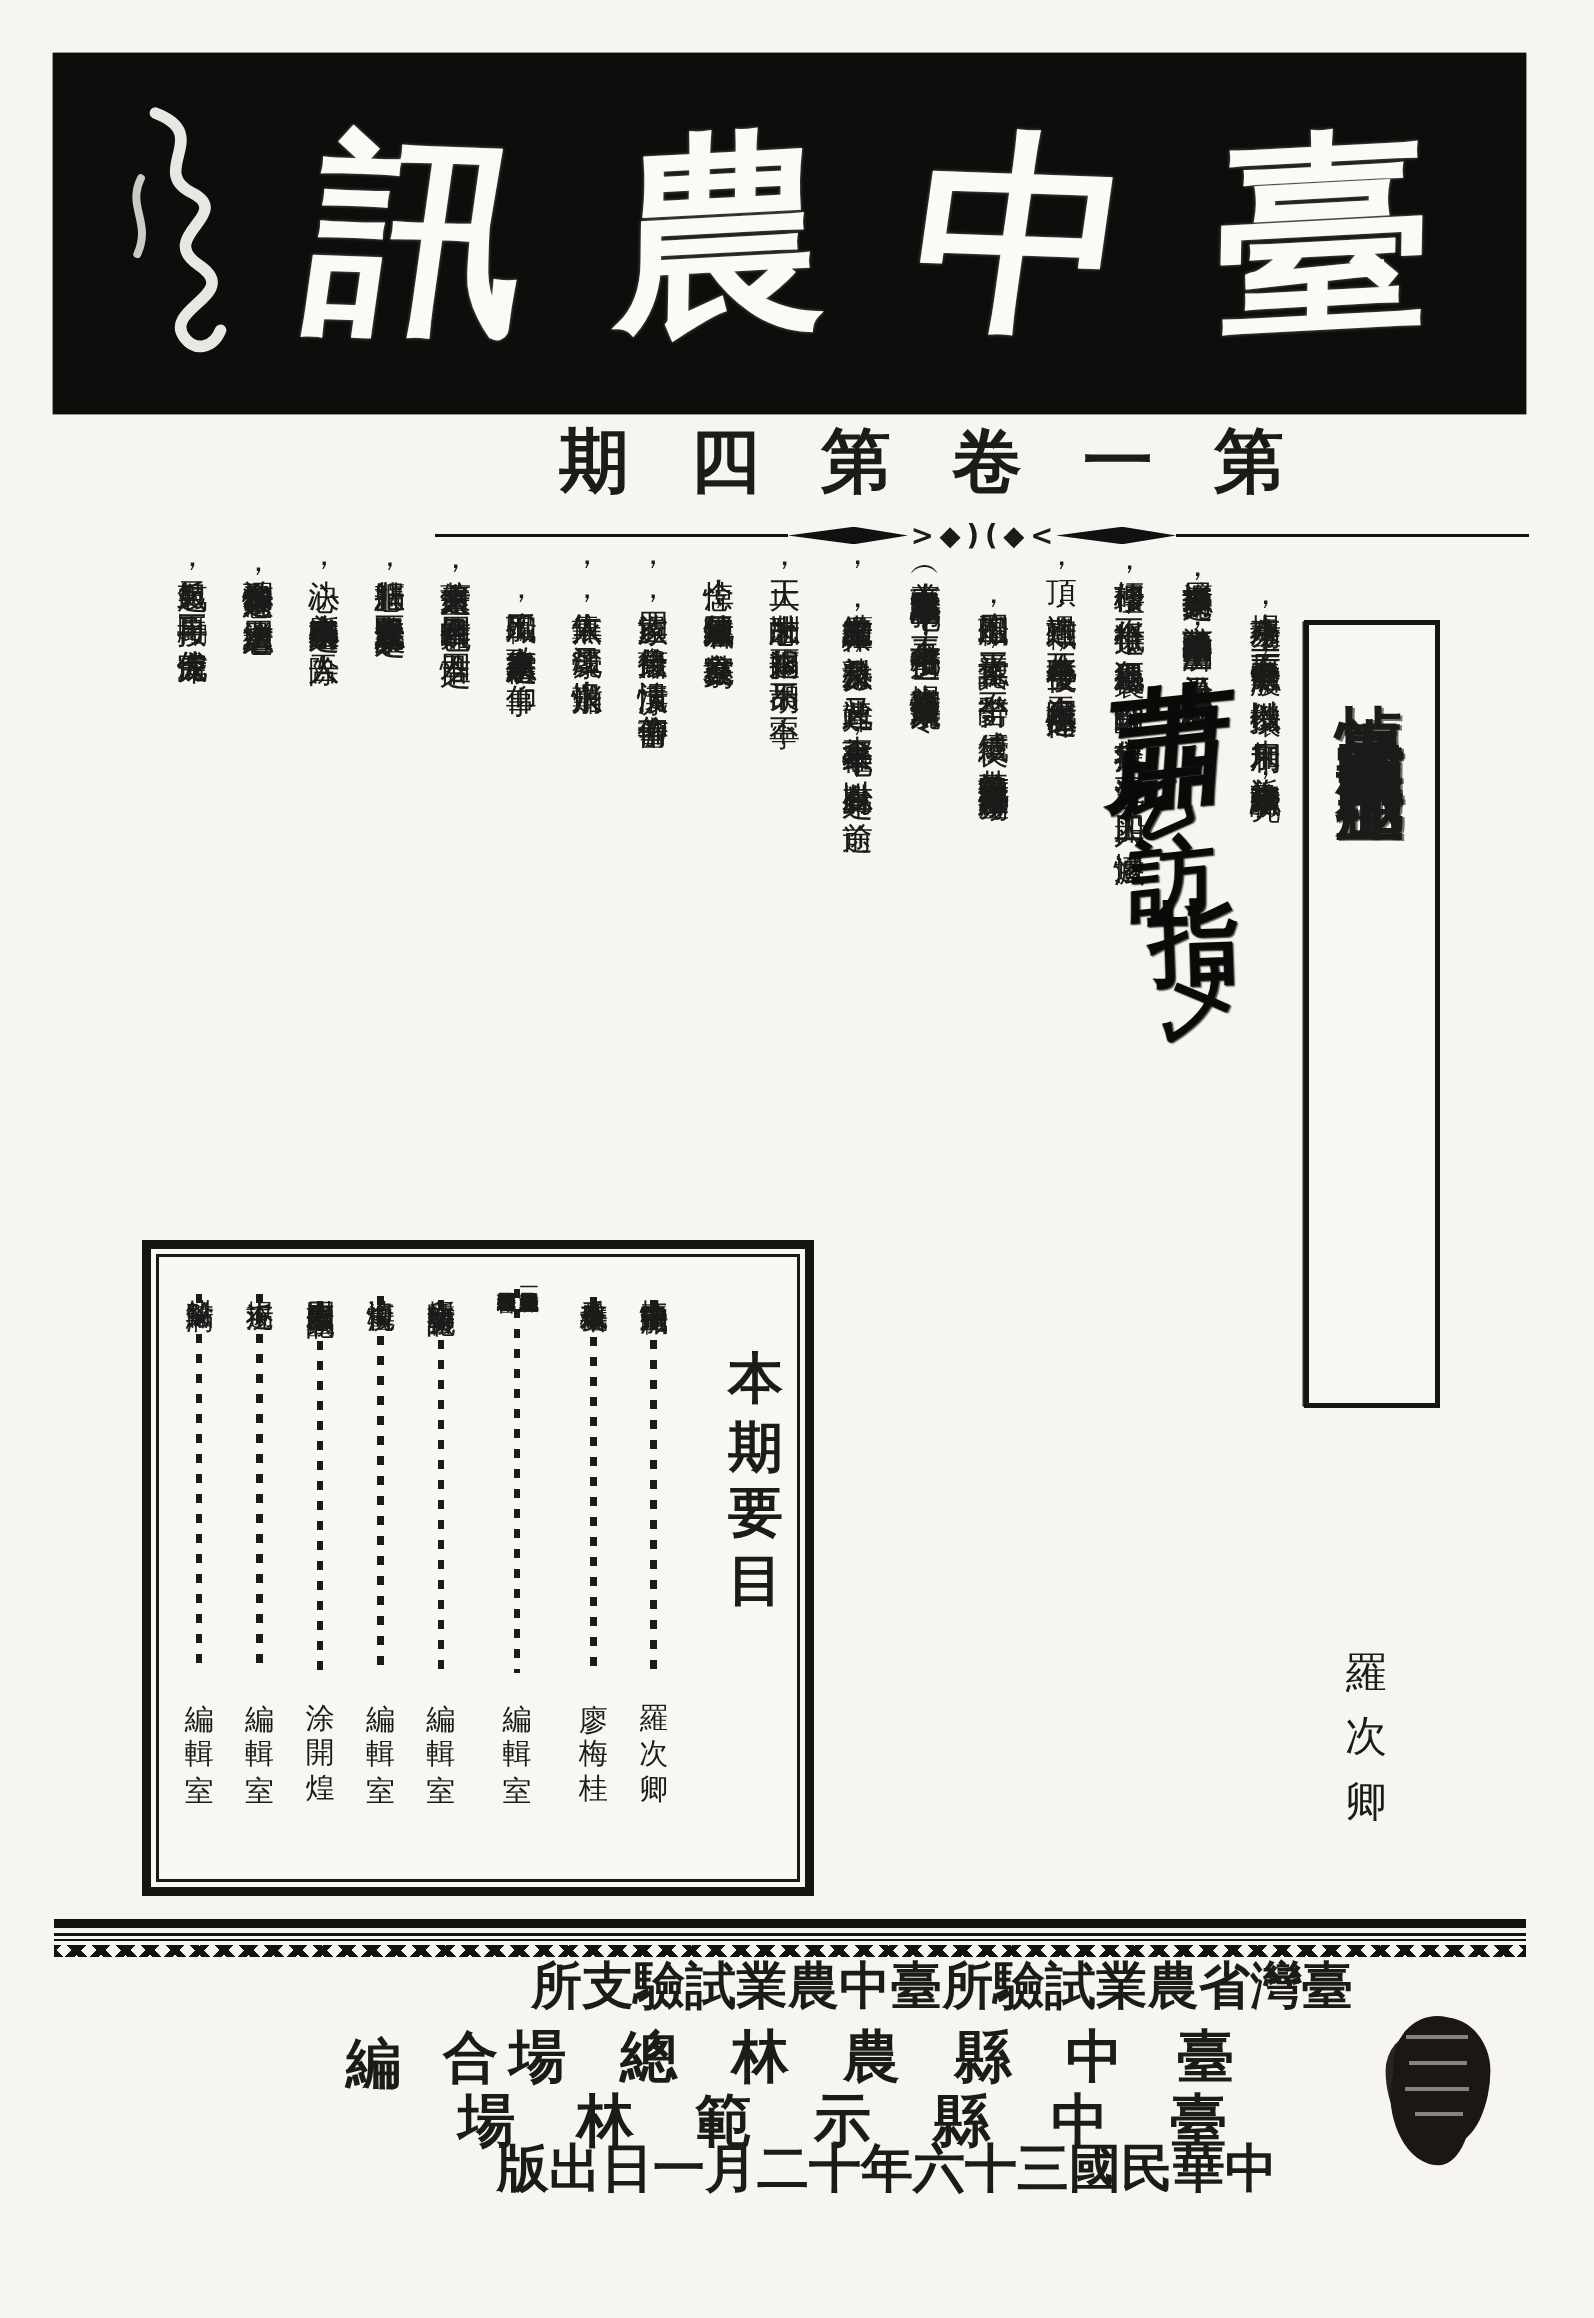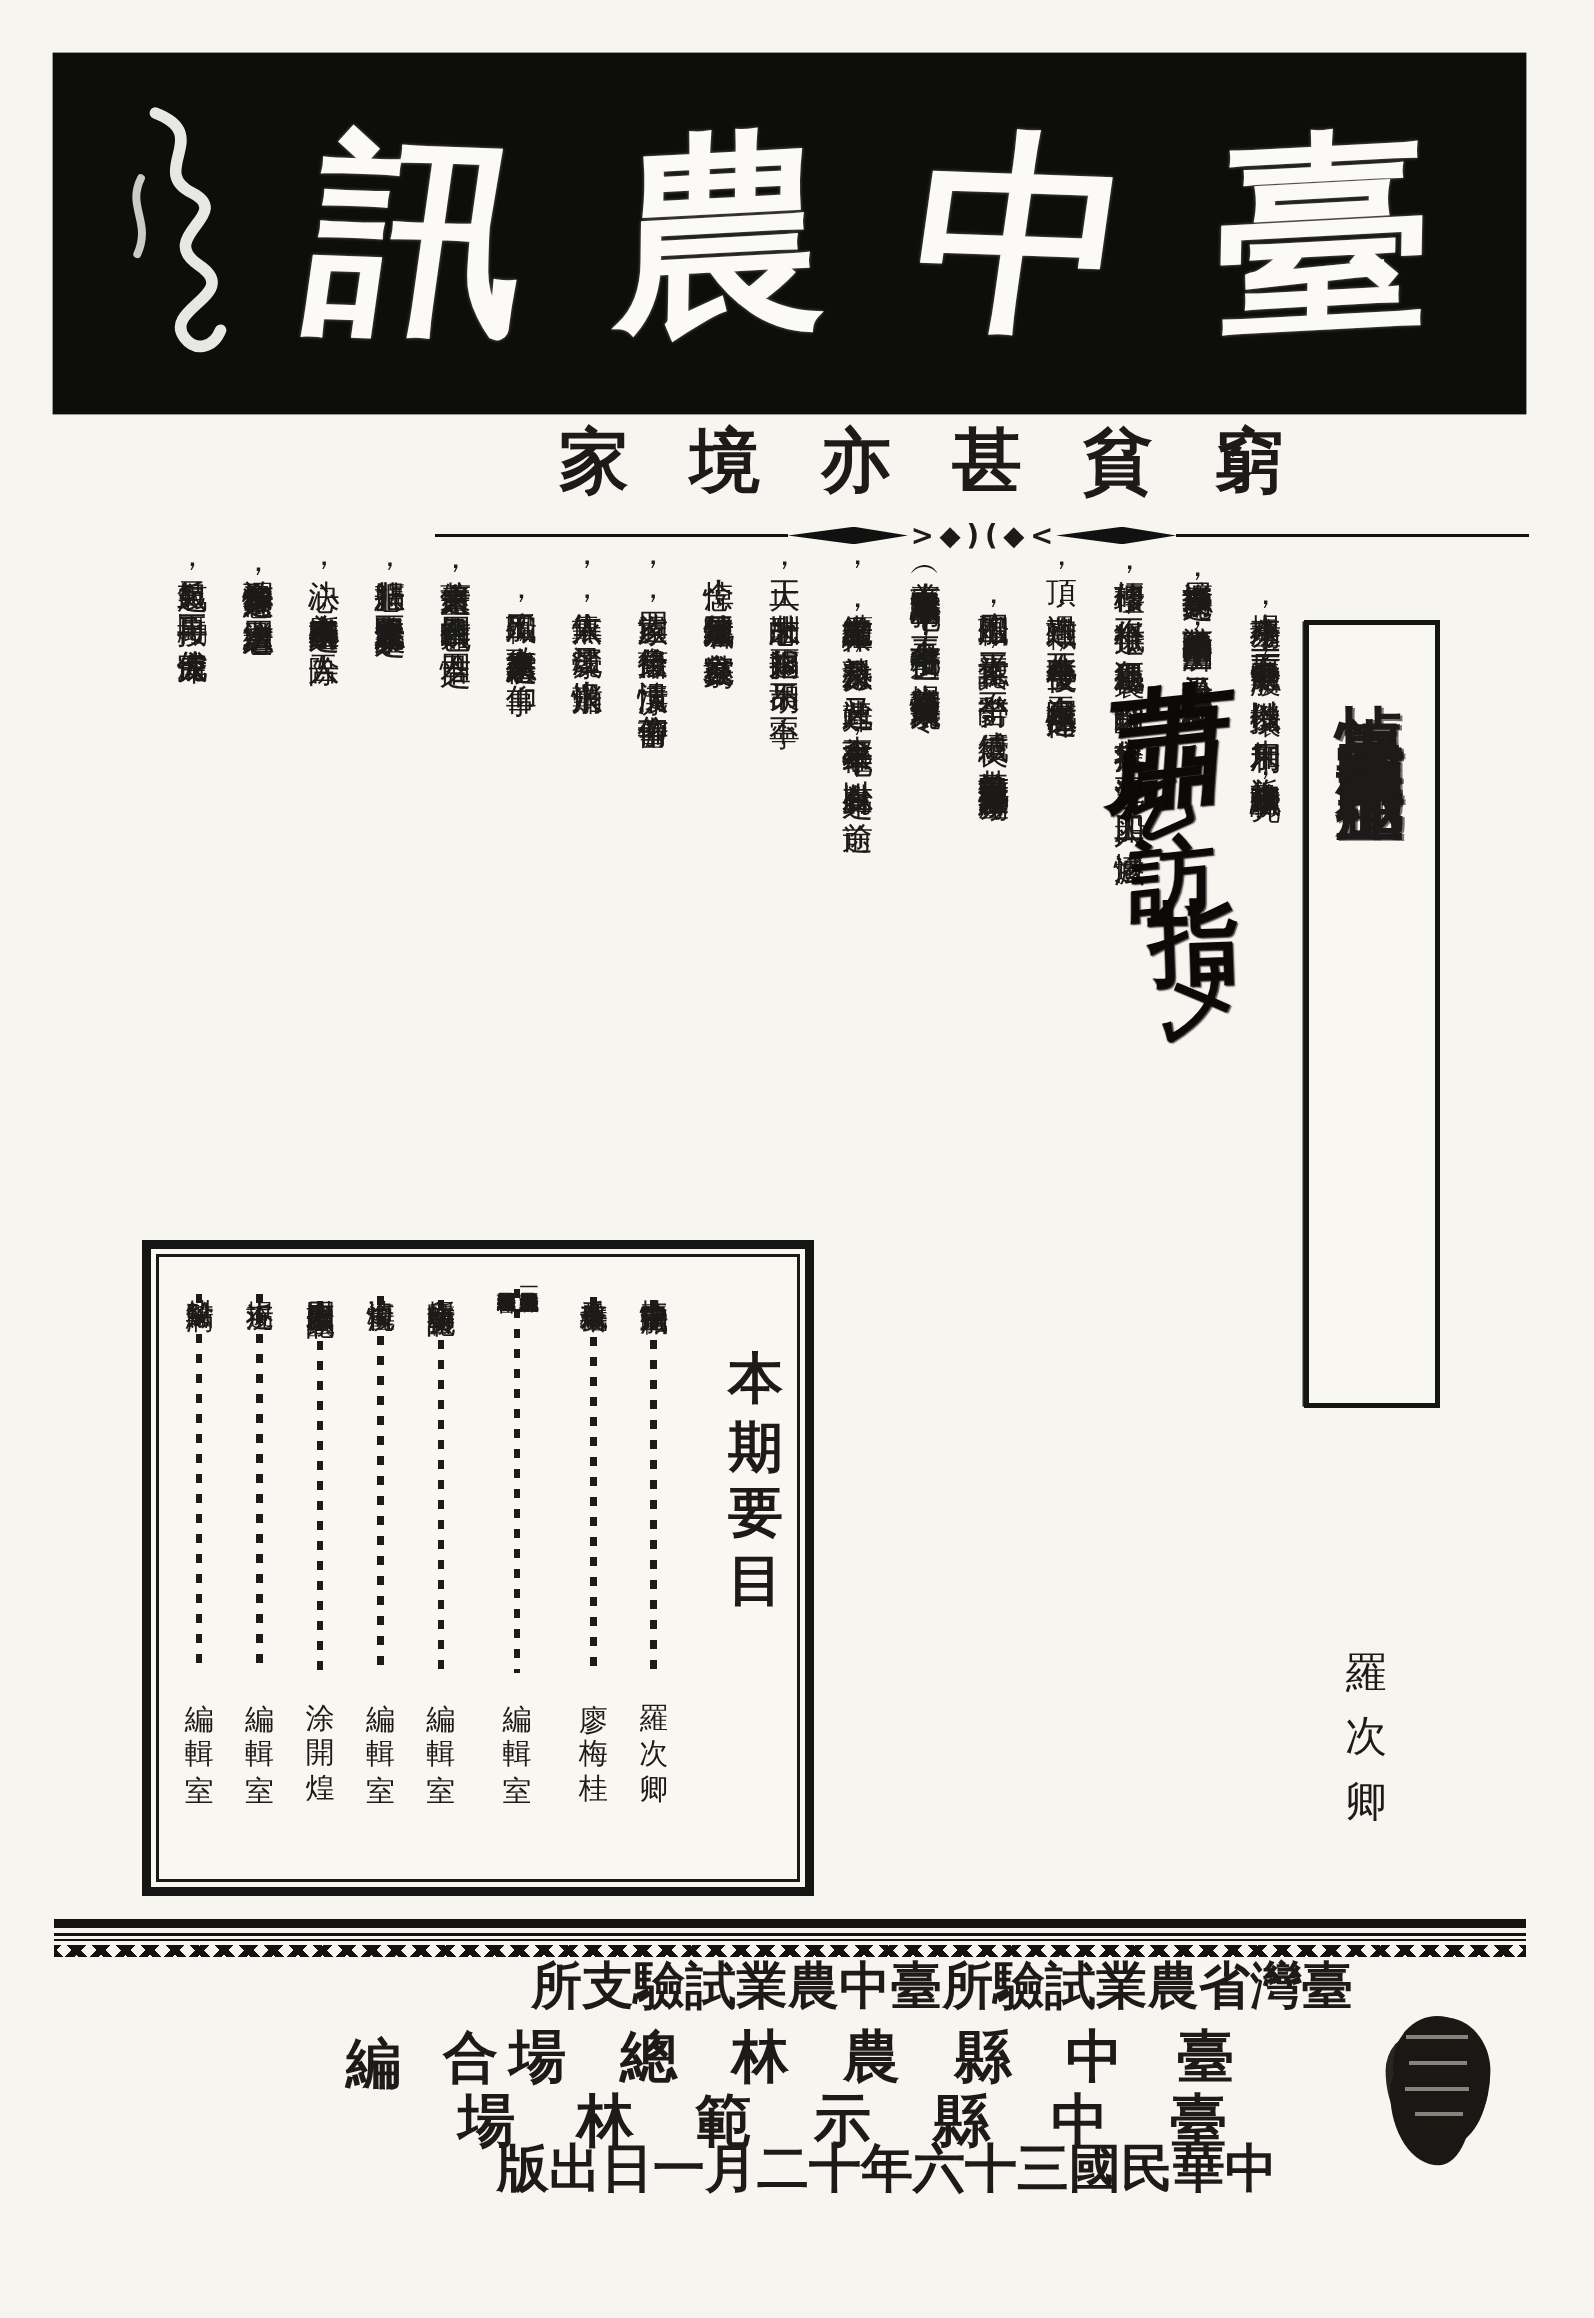--- a/index.html
+++ b/index.html
@@ -125,21 +125,21 @@
     </svg>
   </span>
   <span id="masthead-chars" style="display:flex;gap:87px;">
       <span class="mh-char">訊</span>
       <span class="mh-char">農</span>
       <span class="mh-char">中</span>
       <span class="mh-char">臺</span>
     </span>
 </div>
 
-<div id="issue-line" class="abs">家境亦甚貧窮</div>
+<div id="issue-line" class="abs">期四第卷一第</div>
 
 <div id="divider" class="abs">
   <div class="dv-line"></div>
   <div class="dv-leaf"></div>
   <span id="divider-orns" style="display:flex;">
       <span class="dv-orn">&gt;</span>
       <span class="dv-orn">◆</span>
       <span class="dv-orn">)</span>
       <span class="dv-orn">(</span>
       <span class="dv-orn">◆</span>

